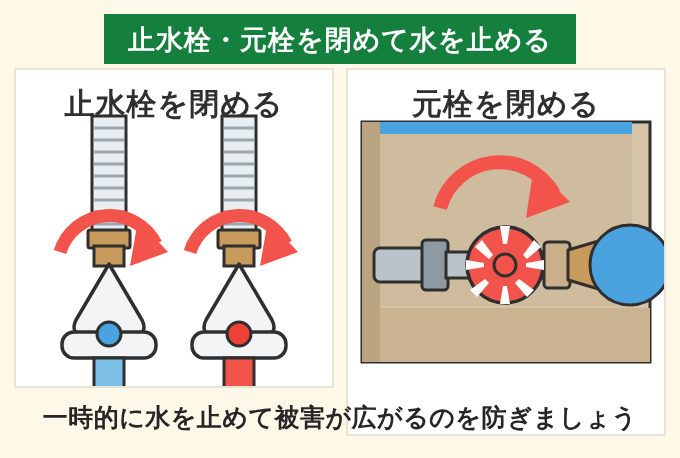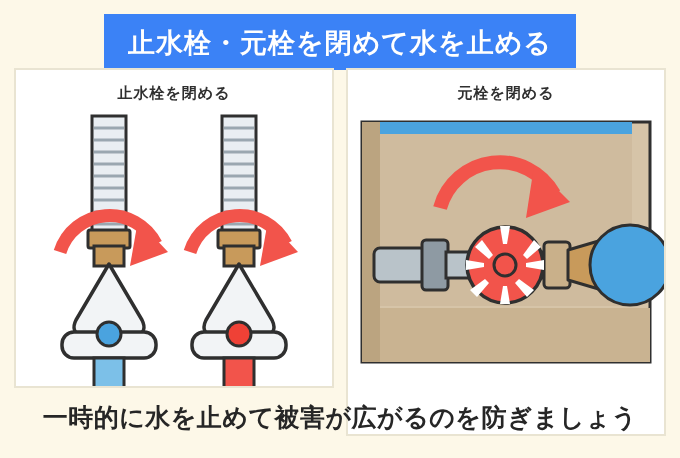--- a/index.html
+++ b/index.html
@@ -10,22 +10,22 @@
     overflow:hidden;
     position:relative;
   }
   .page{
     position:absolute;inset:0;
     background:#fdf8e8;
   }
   
   .title-banner{
     position:absolute;
-    left:104px;top:14px;width:472px;height:56px;
-    background:#3b82f6;
+    left:104px;top:14px;width:472px;height:50px;
+    background:#15803d;
     display:flex;align-items:center;justify-content:center;
   }
   .title-text{
     color:#ffffff;
     font-size:27px;
     font-weight:bold;
     letter-spacing:1px;
     line-height:1;
     white-space:nowrap;
     text-shadow:0 0 1px rgba(0,0,0,.08);
@@ -35,21 +35,21 @@
     position:absolute;
     background:#ffffff;
     border:2px solid #e9e4d2;
     box-sizing:border-box;
   }
   .panel-left{ left:14px;  top:68px; width:320px; height:320px; }
   .panel-right{ left:346px; top:68px; width:320px; height:368px; }
   .panel-heading{
     position:absolute;left:0;right:0;top:14px;
     text-align:center;
-    font-size:15px;font-weight:bold;
+    font-size:30px;font-weight:bold;
     color:#2f2f2f;
     letter-spacing:1px;
   }
   
   .caption{
     position:absolute;
     left:0;right:0;top:396px;height:42px;
     display:flex;align-items:center;justify-content:center;
   }
   .caption-text{

